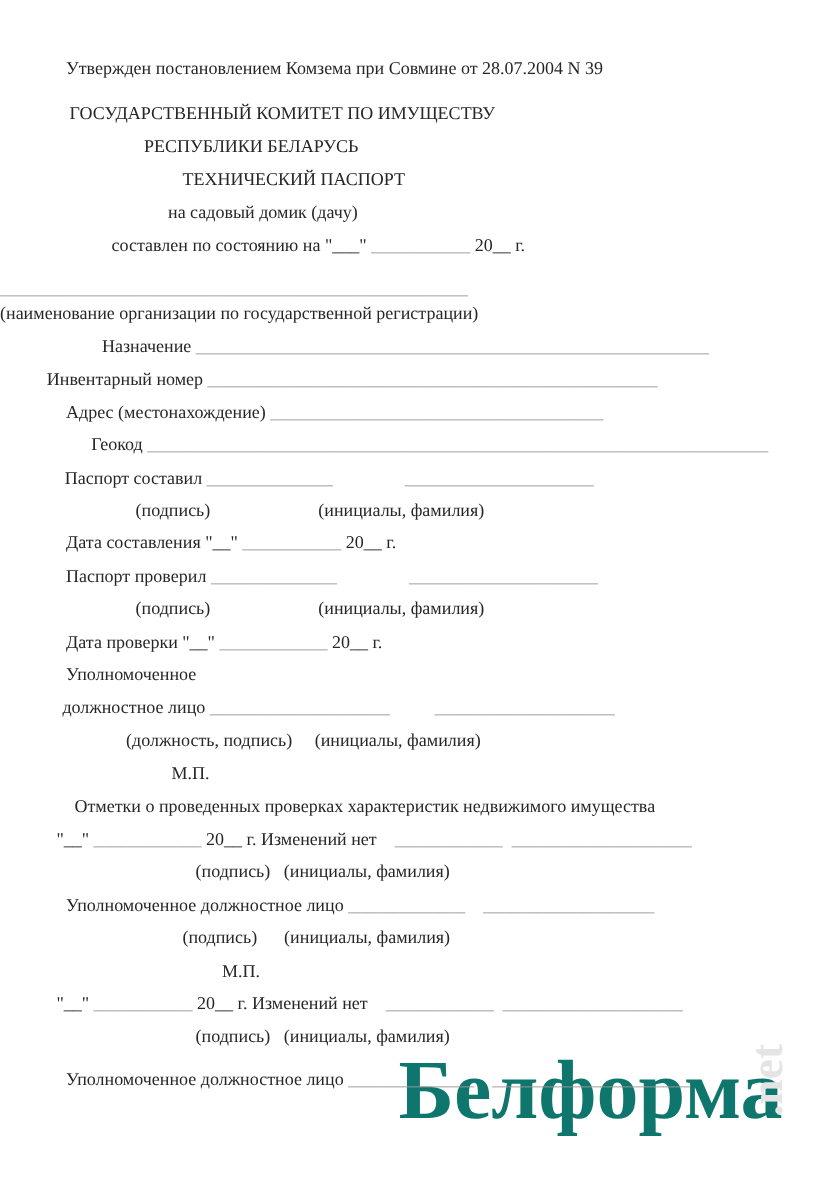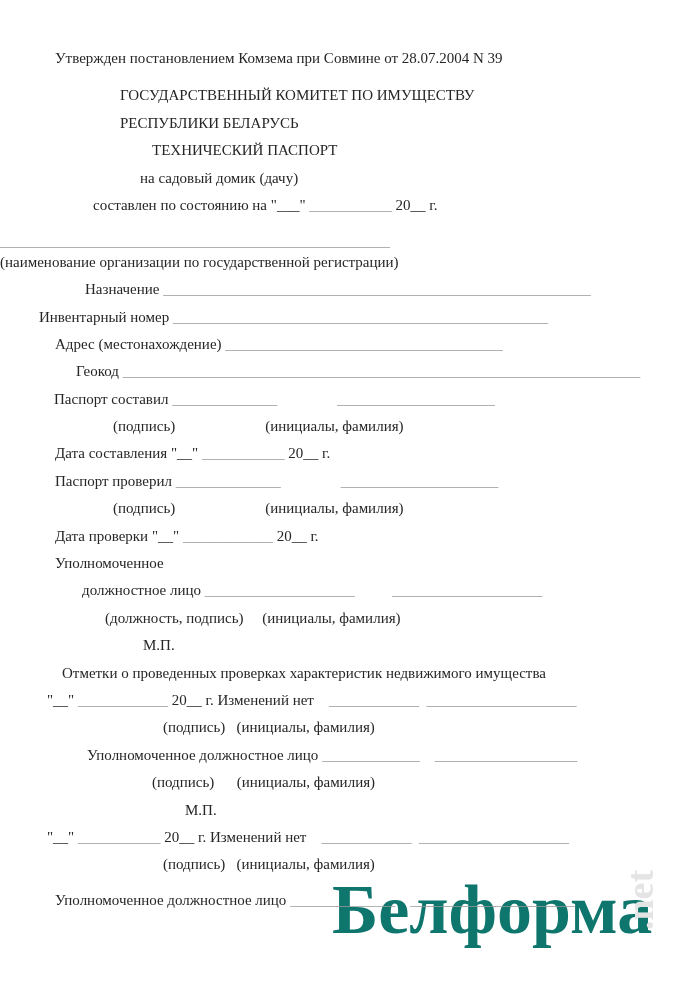--- a/index.html
+++ b/index.html
@@ -50,44 +50,44 @@
 
 <div class="page" style="color: rgb(38, 38, 38);">
 
   <div class="watermark">
     <span class="wm-brand" style="color: #0f766e;">Белформа</span>
     <span class="wm-net" style="color: rgb(228, 228, 228);">.net</span>
   </div>
 
   <div class="doc">
     <div class="ln" style="padding-left:55px">Утвержден постановлением Комзема при Совмине от 28.07.2004 N 39</div>
-    <div class="ln mt10" style="padding-left:120px">ГОСУДАРСТВЕННЫЙ КОМИТЕТ ПО ИМУЩЕСТВУ</div>
+    <div class="ln mt10" style="padding-left:58px">ГОСУДАРСТВЕННЫЙ КОМИТЕТ ПО ИМУЩЕСТВУ</div>
     <div class="ln" style="padding-left:120px">РЕСПУБЛИКИ БЕЛАРУСЬ</div>
     <div class="ln" style="padding-left:152px">ТЕХНИЧЕСКИЙ ПАСПОРТ</div>
     <div class="ln" style="padding-left:140px">на садовый домик (дачу)</div>
     <div class="ln" style="padding-left:93px">составлен по состоянию на "___" <span class="u" style="color:#9a9a9a">___________</span> 20__ г.</div>
     <div class="ln mt9" style=""><span class="u" style="color:#9a9a9a">____________________________________________________</span></div>
     <div class="ln mtn7" style="">(наименование организации по государственной регистрации)</div>
     <div class="ln" style="padding-left:85px">Назначение <span class="u" style="color:#9a9a9a">_________________________________________________________</span></div>
     <div class="ln" style="padding-left:39px">Инвентарный номер <span class="u" style="color:#9a9a9a">__________________________________________________</span></div>
     <div class="ln" style="padding-left:55px">Адрес (местонахождение) <span class="u" style="color:#9a9a9a">_____________________________________</span></div>
     <div class="ln" style="padding-left:76px">Геокод <span class="u" style="color:#9a9a9a">_____________________________________________________________________</span></div>
     <div class="ln" style="padding-left:54px">Паспорт составил <span class="u" style="color:#9a9a9a">______________</span>                <span class="u" style="color:#9a9a9a">_____________________</span></div>
     <div class="ln" style="padding-left:113px">(подпись)                        (инициалы, фамилия)</div>
     <div class="ln" style="padding-left:55px">Дата составления "__" <span class="u" style="color:#9a9a9a">___________</span> 20__ г.</div>
     <div class="ln" style="padding-left:55px">Паспорт проверил <span class="u" style="color:#9a9a9a">______________</span>                <span class="u" style="color:#9a9a9a">_____________________</span></div>
     <div class="ln" style="padding-left:113px">(подпись)                        (инициалы, фамилия)</div>
     <div class="ln" style="padding-left:55px">Дата проверки "__" <span class="u" style="color:#9a9a9a">____________</span> 20__ г.</div>
     <div class="ln" style="padding-left:55px">Уполномоченное</div>
-    <div class="ln" style="padding-left:82px">должностное лицо <span class="u" style="color:#9a9a9a">____________________</span>          <span class="u" style="color:#9a9a9a">____________________</span></div>
+    <div class="ln" style="padding-left:52px">должностное лицо <span class="u" style="color:#9a9a9a">____________________</span>          <span class="u" style="color:#9a9a9a">____________________</span></div>
     <div class="ln" style="padding-left:105px">(должность, подпись)     (инициалы, фамилия)</div>
     <div class="ln" style="padding-left:143px">М.П.</div>
     <div class="ln" style="padding-left:62px">Отметки о проведенных проверках характеристик недвижимого имущества</div>
     <div class="ln" style="padding-left:47px">"__" <span class="u" style="color:#9a9a9a">____________</span> 20__ г. Изменений нет    <span class="u" style="color:#9a9a9a">____________</span>  <span class="u" style="color:#9a9a9a">____________________</span></div>
     <div class="ln" style="padding-left:163px">(подпись)   (инициалы, фамилия)</div>
-    <div class="ln" style="padding-left:87px">Уполномоченное должностное лицо <span class="u" style="color:#9a9a9a">_____________</span>    <span class="u" style="color:#9a9a9a">___________________</span></div>
+    <div class="ln" style="padding-left:55px">Уполномоченное должностное лицо <span class="u" style="color:#9a9a9a">_____________</span>    <span class="u" style="color:#9a9a9a">___________________</span></div>
     <div class="ln" style="padding-left:152px">(подпись)      (инициалы, фамилия)</div>
     <div class="ln" style="padding-left:185px">М.П.</div>
     <div class="ln" style="padding-left:47px">"__" <span class="u" style="color:#9a9a9a">___________</span> 20__ г. Изменений нет    <span class="u" style="color:#9a9a9a">____________</span>  <span class="u" style="color:#9a9a9a">____________________</span></div>
     <div class="ln" style="padding-left:163px">(подпись)   (инициалы, фамилия)</div>
     <div class="ln mt8" style="padding-left:55px">Уполномоченное должностное лицо <span class="u" style="color:#9a9a9a">______________</span>    <span class="u" style="color:#9a9a9a">______________________</span></div>
   </div>
 </div>
 
 </body></html>

